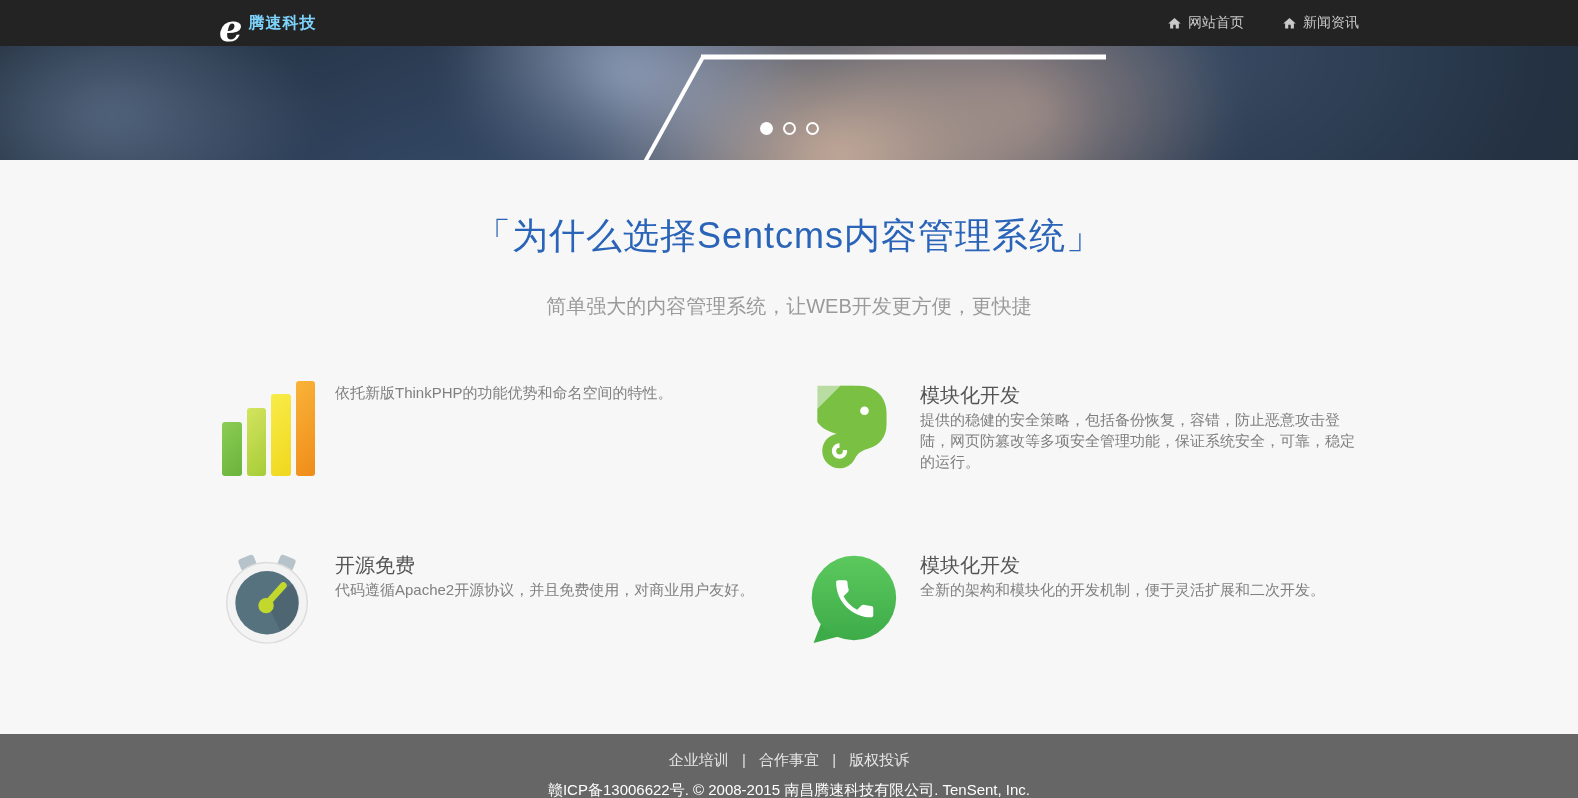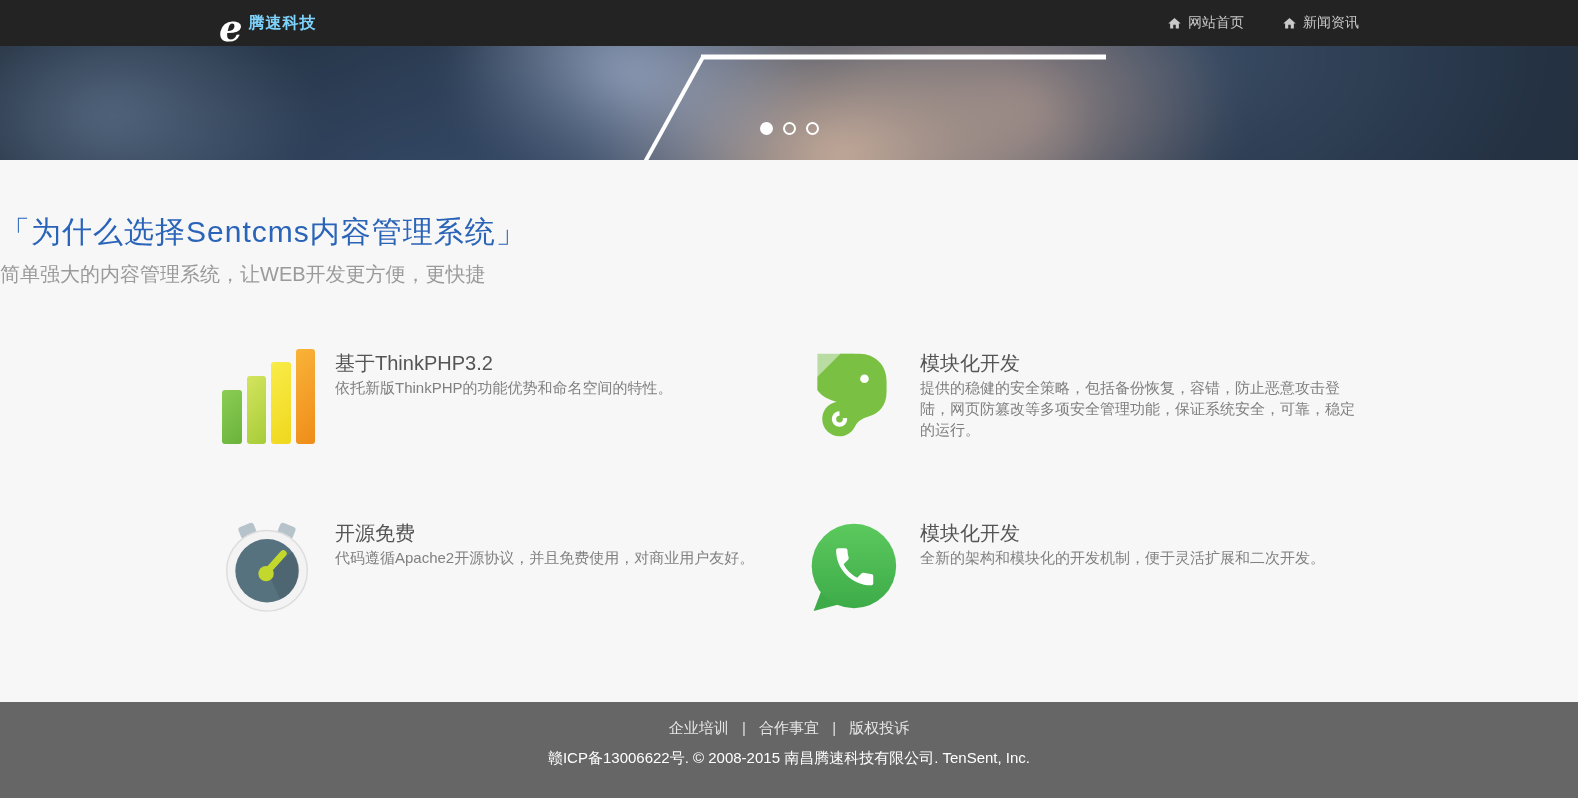--- a/index.html
+++ b/index.html
@@ -39,22 +39,22 @@
       radial-gradient(520px 320px at 1230px 50px, rgba(78,102,132,0.45), transparent 70%),
       linear-gradient(100deg,#1e2a38 0%,#2b3c52 30%,#3c4c62 45%,#34445a 55%,#263448 75%,#223040 100%);
   }
   .hero-lines { position:absolute; left:0; top:0; width:1578px; height:114px; }
   .hero-dots { position:absolute; left:0; right:0; top:76px; display:flex; justify-content:center; gap:10px; }
   .dot { width:13px; height:13px; border-radius:50%; border:2px solid #fff; background:transparent; cursor:pointer; }
   .dot.active { background:#fff; }
 
   
   .main-section { background:#f7f7f7; padding:52px 0 88px; }
-  .section-title { color:#2a64b8; font-size:30px; font-weight:normal; letter-spacing:1px; }
-  .section-subtitle { text-align:left; color:#9a9a9a; font-size:20px; margin-top:8px; }
+  .section-title { text-align:center; color:#2a64b8; font-size:36px; font-weight:normal; letter-spacing:1px; }
+  .section-subtitle { text-align:center; color:#9a9a9a; font-size:20px; margin-top:32px; }
   .features { width:1170px; margin:60px auto 0; display:grid; grid-template-columns:1fr 1fr; row-gap:74px; }
   .feature { display:flex; padding:0 15px; }
   .feature-icon { width:96px; height:96px; flex:none; margin-right:20px; }
   .feature-icon svg { display:block; width:96px; height:96px; }
   .bar-chart { width:96px; height:96px; display:flex; align-items:flex-end; gap:5px; padding-left:3px; }
   .bar { width:20px; border-radius:3px; }
   .bar.b1 { height:54px; background:linear-gradient(135deg,#8ccd54,#6ab33c); }
   .bar.b2 { height:68px; background:linear-gradient(135deg,#d4e45e,#a6cc38); }
   .bar.b3 { height:82px; background:linear-gradient(135deg,#f9ec49,#efd71d); }
   .bar.b4 { height:95px; background:linear-gradient(135deg,#f9b338,#ef8c1a); }
@@ -121,21 +121,20 @@
     <div class="feature">
       <div class="feature-icon">
         <div class="bar-chart">
           <div class="bar b1"></div>
             <div class="bar b2"></div>
             <div class="bar b3"></div>
             <div class="bar b4"></div>
         </div>
       </div>
       <div class="feature-text">
-        <h2 class="feature-title">基于ThinkPHP3.2</h2>
         <p class="feature-desc">依托新版ThinkPHP的功能优势和命名空间的特性。</p>
       </div>
     </div>
 
     <div class="feature">
       <div class="feature-icon">
         <svg viewBox="0 0 100 100">
           <polygon points="14,6 52,6 14,44" fill="#b9dca2"></polygon>
           <path d="M14,44 L14,30 L38,6 L58,6 C74,6 86,18 86,34 L86,46 C86,60 78,68 68,71
                    C60,73.5 56,76 53,82 C50,88 44,92 37,92 C27,92 19,84 19,74

